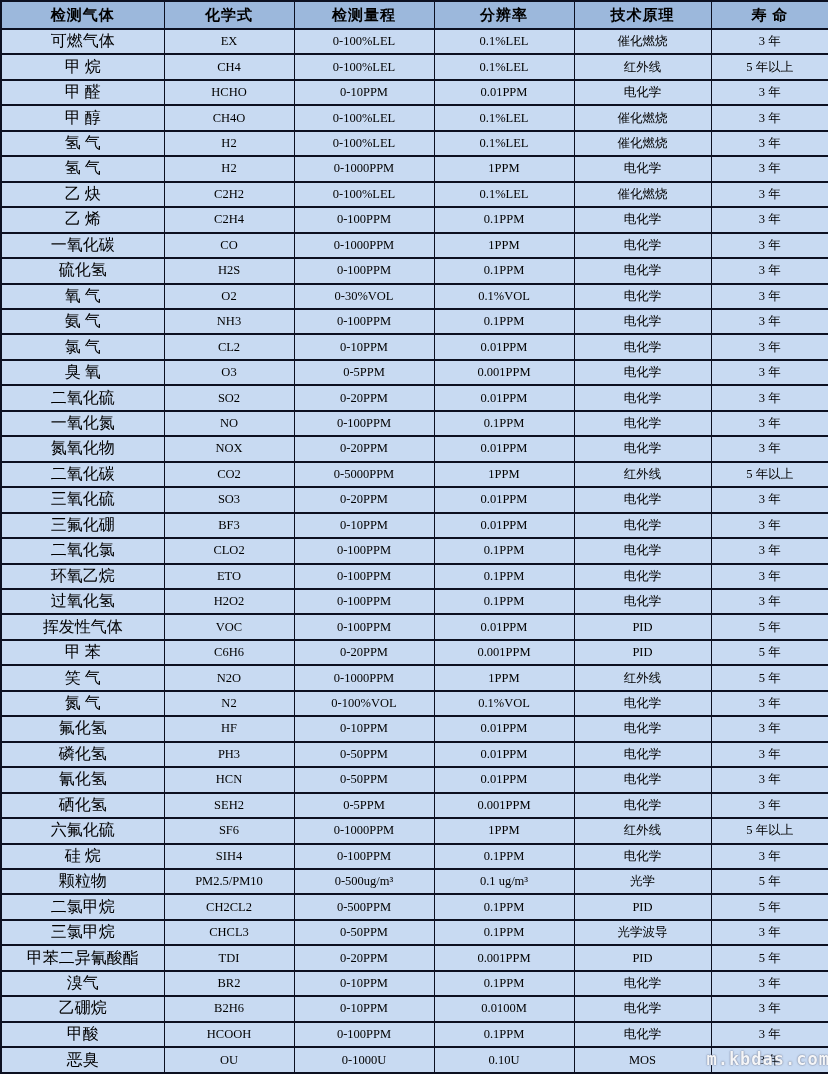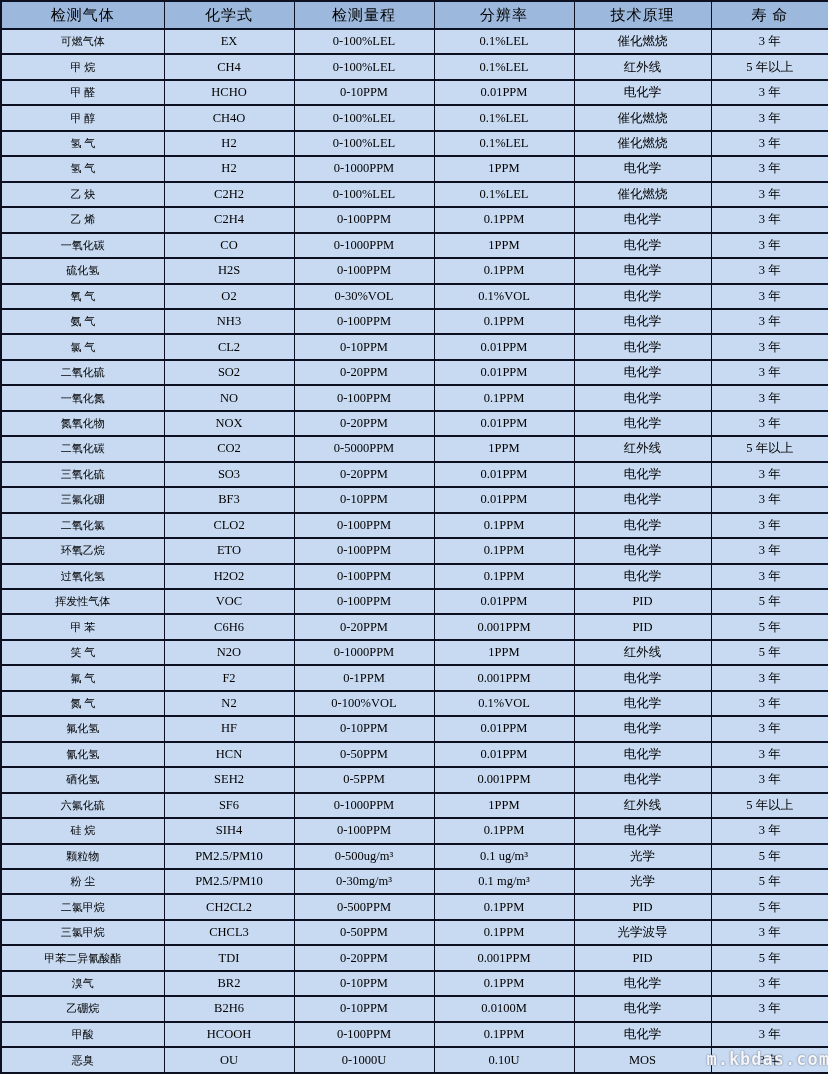--- a/index.html
+++ b/index.html
@@ -28,31 +28,31 @@
     text-align: center;
     vertical-align: middle;
     padding: 0 2px;
     white-space: nowrap;
     overflow: hidden;
     color: #000000;
   }
   .spec thead th {
     background: #9cb8dc;
     font-size: 15px;
-    font-weight: normal;
+    font-weight: bold;
     height: 26px;
     letter-spacing: 1px;
   }
   .spec tbody td {
     background: #c8daf2;
     font-size: 12.5px;
     font-weight: normal;
   }
   .spec tbody td.col-0 {
-    font-size: 11px;
+    font-size: 16px;
   }
   .watermark {
     position: absolute;
     right: -2px;
     bottom: 5px;
     font-family: "DejaVu Sans Mono", "Liberation Mono", monospace;
     font-size: 17px;
     font-weight: bold;
     letter-spacing: 1px;
     color: rgba(255, 255, 255, 0.92);
@@ -181,20 +181,28 @@
       </tr>
       <tr>
         <td class="col-0">氯 气</td>
         <td class="col-1">CL2</td>
         <td class="col-2">0-10PPM</td>
         <td class="col-3">0.01PPM</td>
         <td class="col-4">电化学</td>
         <td class="col-5">3 年</td>
       </tr>
       <tr>
+        <td class="col-0">臭 氧</td>
+        <td class="col-1">O3</td>
+        <td class="col-2">0-5PPM</td>
+        <td class="col-3">0.001PPM</td>
+        <td class="col-4">电化学</td>
+        <td class="col-5">3 年</td>
+      </tr>
+      <tr>
         <td class="col-0">二氧化硫</td>
         <td class="col-1">SO2</td>
         <td class="col-2">0-20PPM</td>
         <td class="col-3">0.01PPM</td>
         <td class="col-4">电化学</td>
         <td class="col-5">3 年</td>
       </tr>
       <tr>
         <td class="col-0">一氧化氮</td>
         <td class="col-1">NO</td>
@@ -277,39 +285,39 @@
       </tr>
       <tr>
         <td class="col-0">笑 气</td>
         <td class="col-1">N2O</td>
         <td class="col-2">0-1000PPM</td>
         <td class="col-3">1PPM</td>
         <td class="col-4">红外线</td>
         <td class="col-5">5 年</td>
       </tr>
       <tr>
-        <td class="col-0">氟 气</td>
-        <td class="col-1">F2</td>
-        <td class="col-2">0-1PPM</td>
-        <td class="col-3">0.001PPM</td>
-        <td class="col-4">电化学</td>
-        <td class="col-5">3 年</td>
-      </tr>
-      <tr>
         <td class="col-0">氮 气</td>
         <td class="col-1">N2</td>
         <td class="col-2">0-100%VOL</td>
         <td class="col-3">0.1%VOL</td>
         <td class="col-4">电化学</td>
         <td class="col-5">3 年</td>
       </tr>
       <tr>
         <td class="col-0">氟化氢</td>
         <td class="col-1">HF</td>
         <td class="col-2">0-10PPM</td>
+        <td class="col-3">0.01PPM</td>
+        <td class="col-4">电化学</td>
+        <td class="col-5">3 年</td>
+      </tr>
+      <tr>
+        <td class="col-0">磷化氢</td>
+        <td class="col-1">PH3</td>
+        <td class="col-2">0-50PPM</td>
         <td class="col-3">0.01PPM</td>
         <td class="col-4">电化学</td>
         <td class="col-5">3 年</td>
       </tr>
       <tr>
         <td class="col-0">氰化氢</td>
         <td class="col-1">HCN</td>
         <td class="col-2">0-50PPM</td>
         <td class="col-3">0.01PPM</td>
         <td class="col-4">电化学</td>
@@ -341,28 +349,20 @@
       </tr>
       <tr>
         <td class="col-0">颗粒物</td>
         <td class="col-1">PM2.5/PM10</td>
         <td class="col-2">0-500ug/m³</td>
         <td class="col-3">0.1 ug/m³</td>
         <td class="col-4">光学</td>
         <td class="col-5">5 年</td>
       </tr>
       <tr>
-        <td class="col-0">粉 尘</td>
-        <td class="col-1">PM2.5/PM10</td>
-        <td class="col-2">0-30mg/m³</td>
-        <td class="col-3">0.1 mg/m³</td>
-        <td class="col-4">光学</td>
-        <td class="col-5">5 年</td>
-      </tr>
-      <tr>
         <td class="col-0">二氯甲烷</td>
         <td class="col-1">CH2CL2</td>
         <td class="col-2">0-500PPM</td>
         <td class="col-3">0.1PPM</td>
         <td class="col-4">PID</td>
         <td class="col-5">5 年</td>
       </tr>
       <tr>
         <td class="col-0">三氯甲烷</td>
         <td class="col-1">CHCL3</td>

